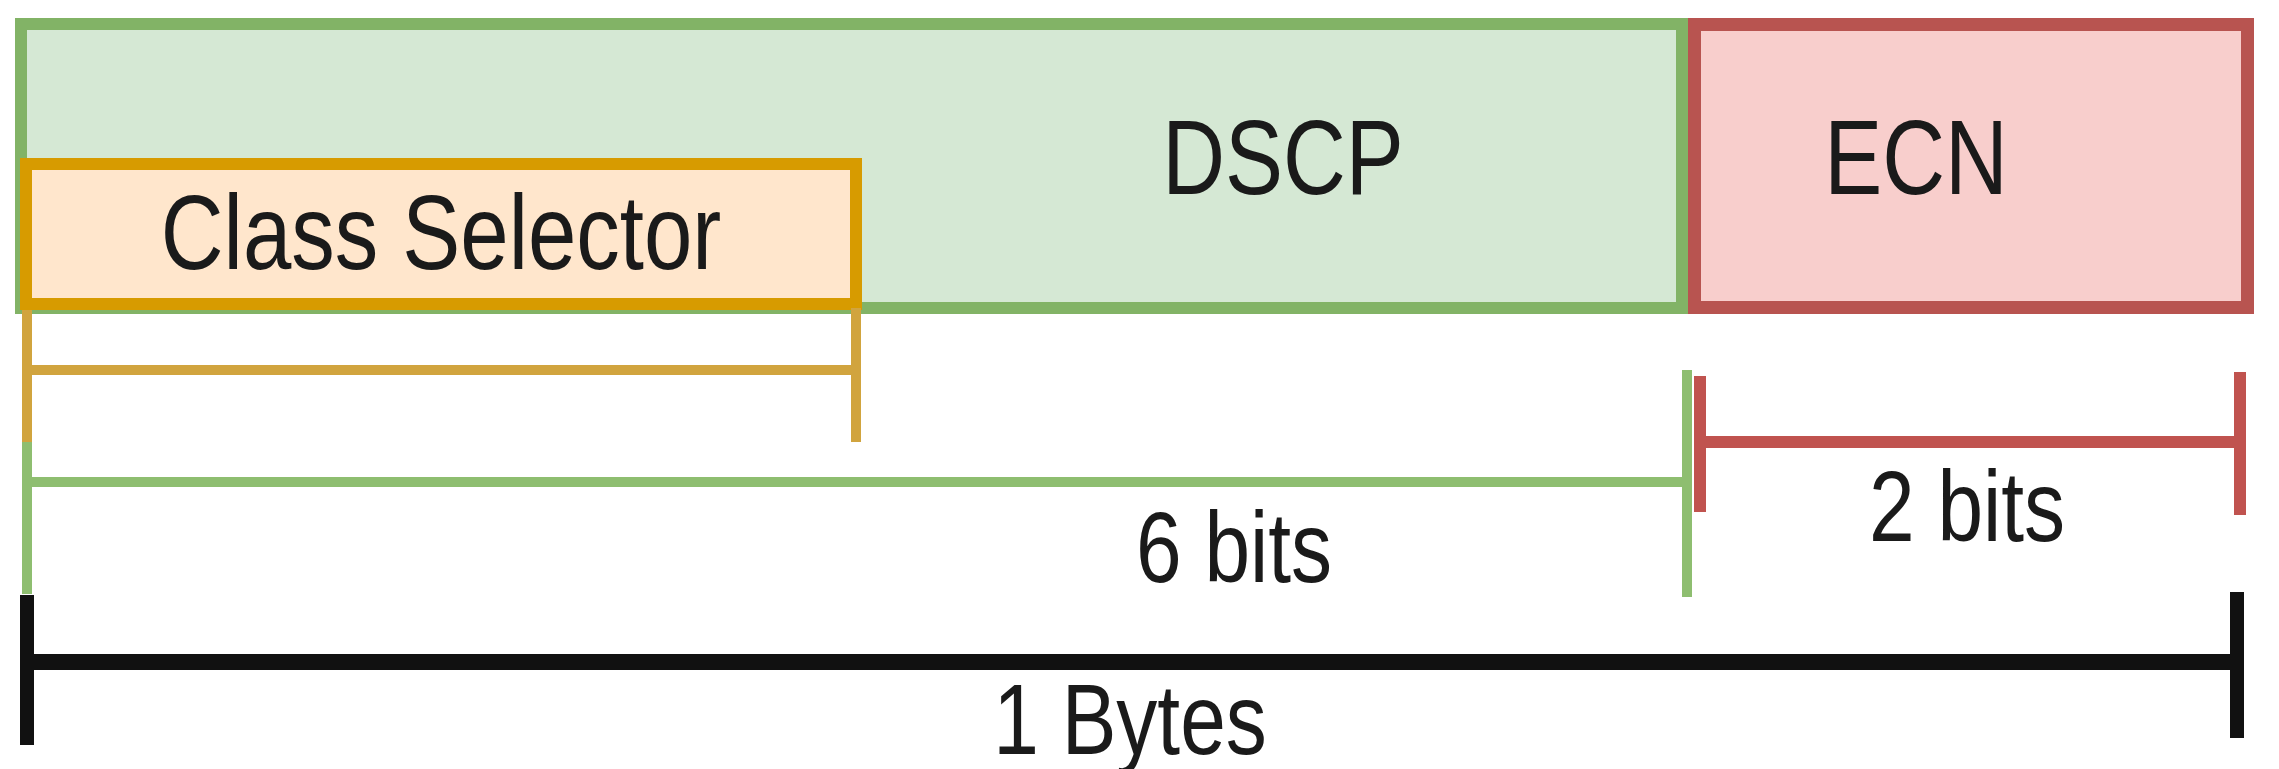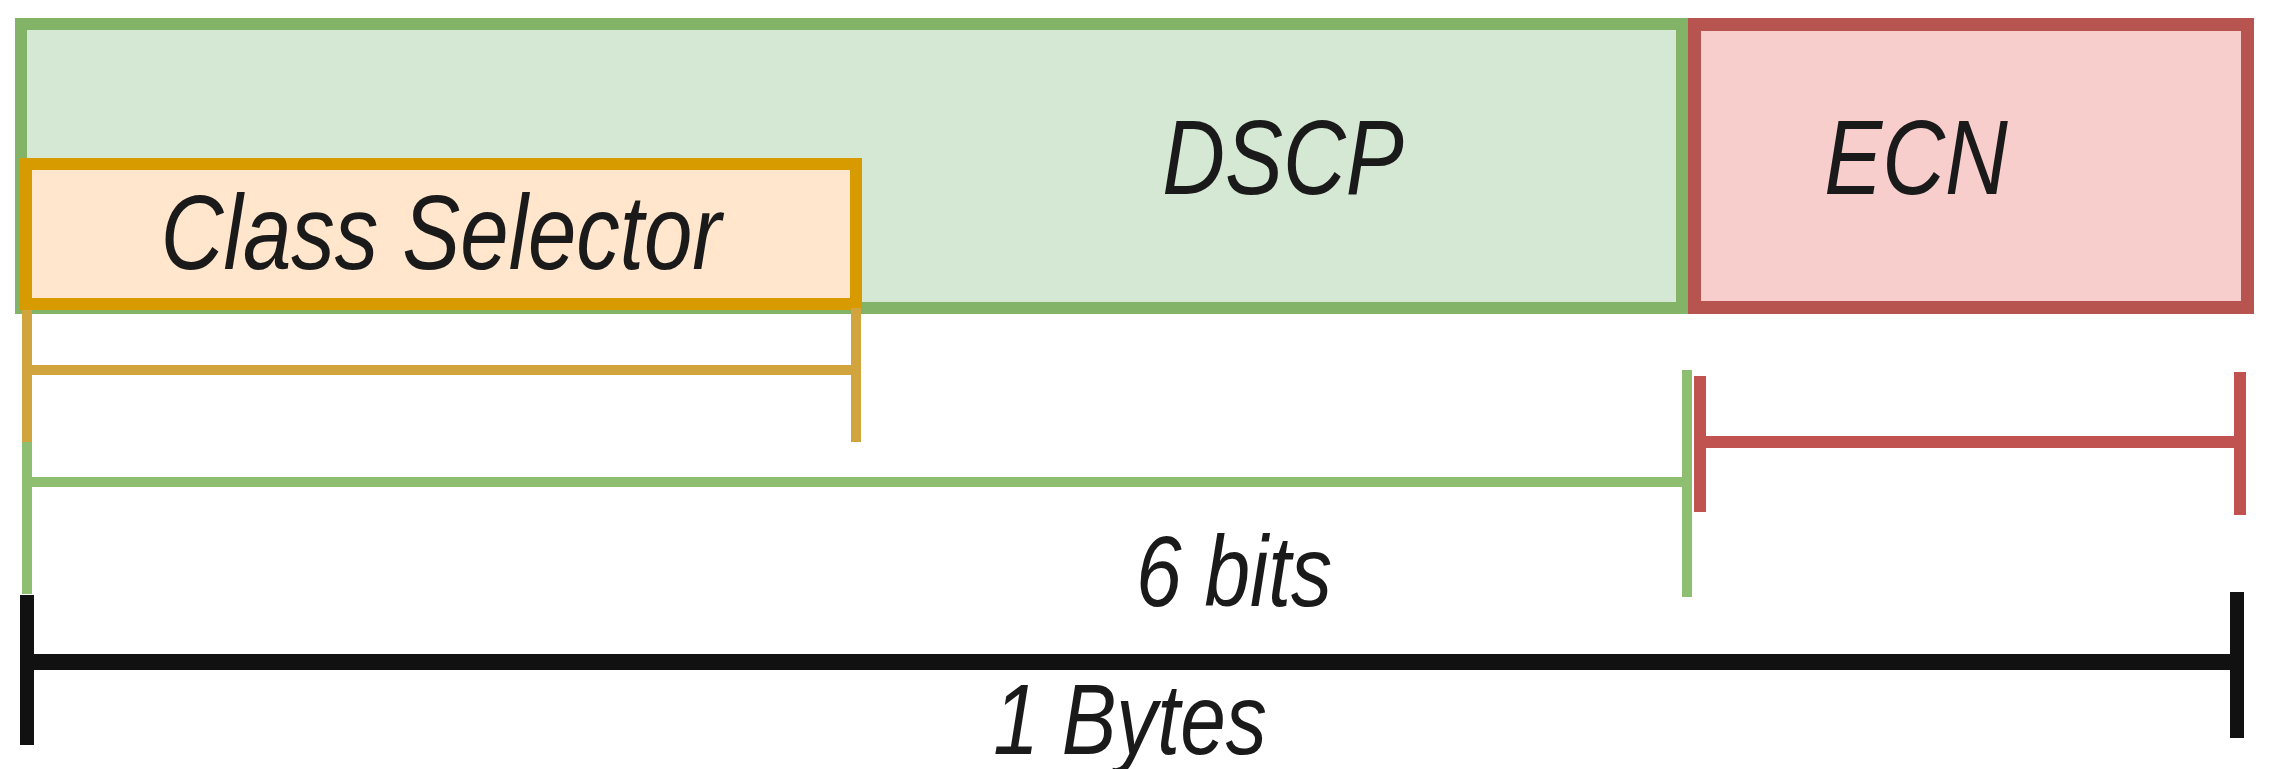--- a/index.html
+++ b/index.html
@@ -4,21 +4,20 @@
 <style>
   html, body { margin: 0; padding: 0; background: var(--colors-background, #ffffff); }
   .stage {
     position: relative;
     width: 2279px;
     height: 769px;
     background: var(--colors-background, #ffffff);
     font-family: "Liberation Sans", "DejaVu Sans", sans-serif;
     color: var(--colors-text, #1a1a1a);
     overflow: hidden;
-    font-style: italic;
   }
   .box { position: absolute; box-sizing: border-box; }
   .box-dscp {
     left: 15px; top: 18px; width: 1673px; height: 296px;
     background: var(--boxes-dscp-fill, #d5e8d4);
     border: 12px solid var(--boxes-dscp-stroke, #82b366);
     z-index: 1;
   }
   .box-ecn {
     left: 1688px; top: 18px; width: 566px; height: 296px;
@@ -81,27 +80,30 @@
     <span>Class Selector</span>
   </div>
 
   <div class="line o-h"></div>
   <div class="line o-vl"></div>
   <div class="line o-vr"></div>
 
   <div class="line g-h"></div>
   <div class="line g-vl"></div>
   <div class="line g-vr"></div>
-  <div class="dlabel fs-meas" style="left:1234px; top:571px;">
+  <div class="dlabel fs-meas" style="left:1234px; top:547px;">
     <span>6 bits</span>
   </div>
 
   <div class="line r-h"></div>
   <div class="line r-vl"></div>
   <div class="line r-vr"></div>
+  <div class="dlabel fs-meas" style="left:1967px; top:506px;">
+    <span>2 bits</span>
+  </div>
 
   <div class="line b-h"></div>
   <div class="line b-vl"></div>
   <div class="line b-vr"></div>
   <div class="dlabel fs-meas" style="left:1130px; top:719px;">
     <span>1 Bytes</span>
   </div>
 
 </div>
 

